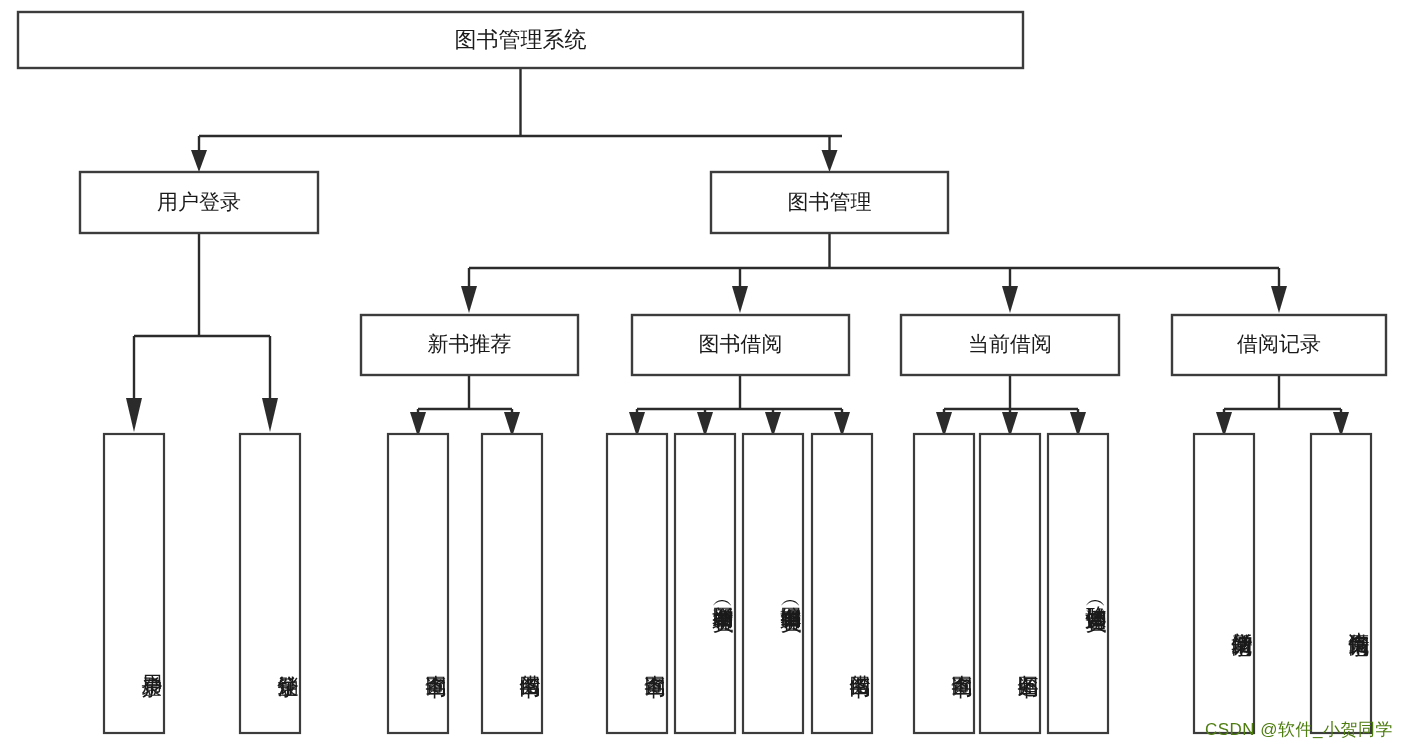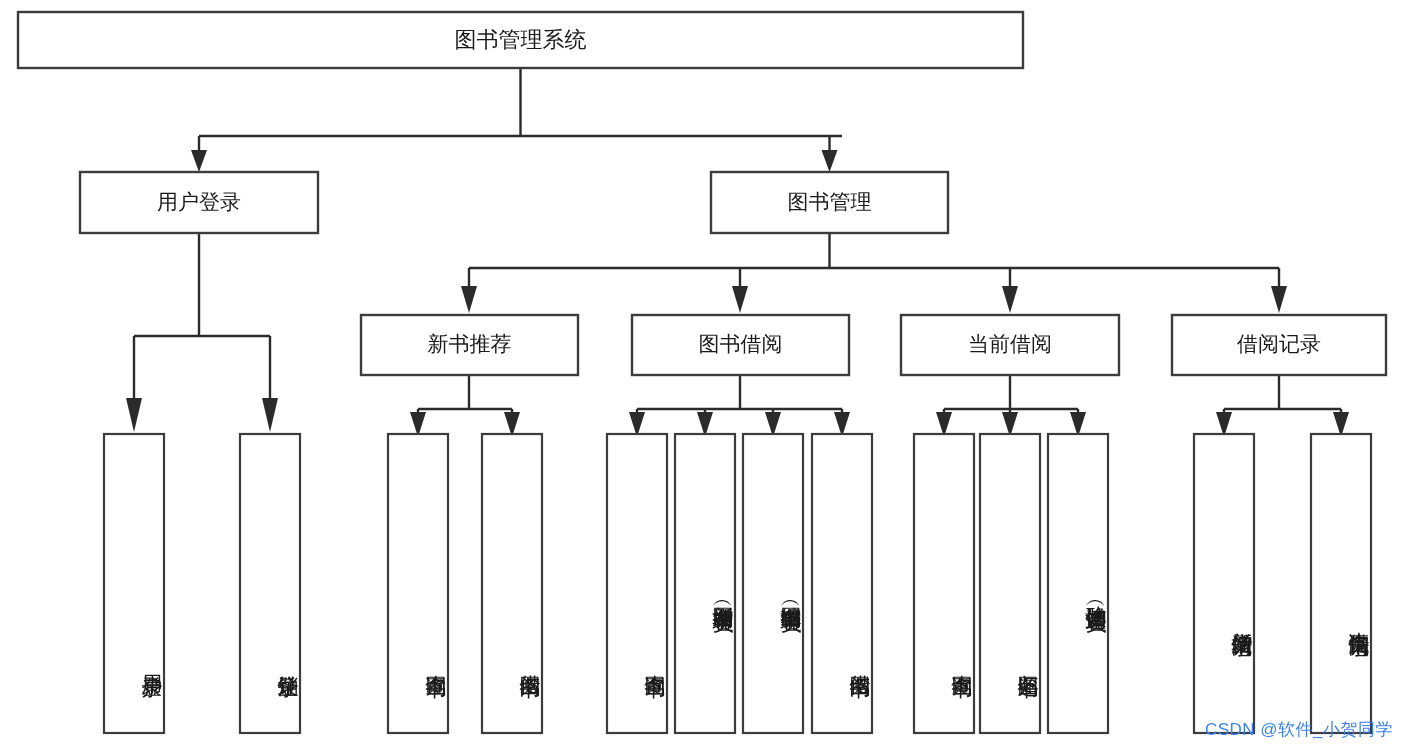--- a/index.html
+++ b/index.html
@@ -74,21 +74,21 @@
     white-space: nowrap;
     pointer-events: none;
     user-select: none;
   }
   .watermark {
     position: absolute;
     right: 12px;
     bottom: 6px;
     font-family: "Liberation Sans", "DejaVu Sans", sans-serif;
     font-size: 17px;
-    color: #3b82f6;
+    color: #4d7c0f;
     letter-spacing: 0.5px;
     white-space: nowrap;
   }
 </style>
 </head>
 <body>
 
 <div id="diagram-root">
 
   <svg id="diagram-svg" viewBox="0 0 1405 747">

